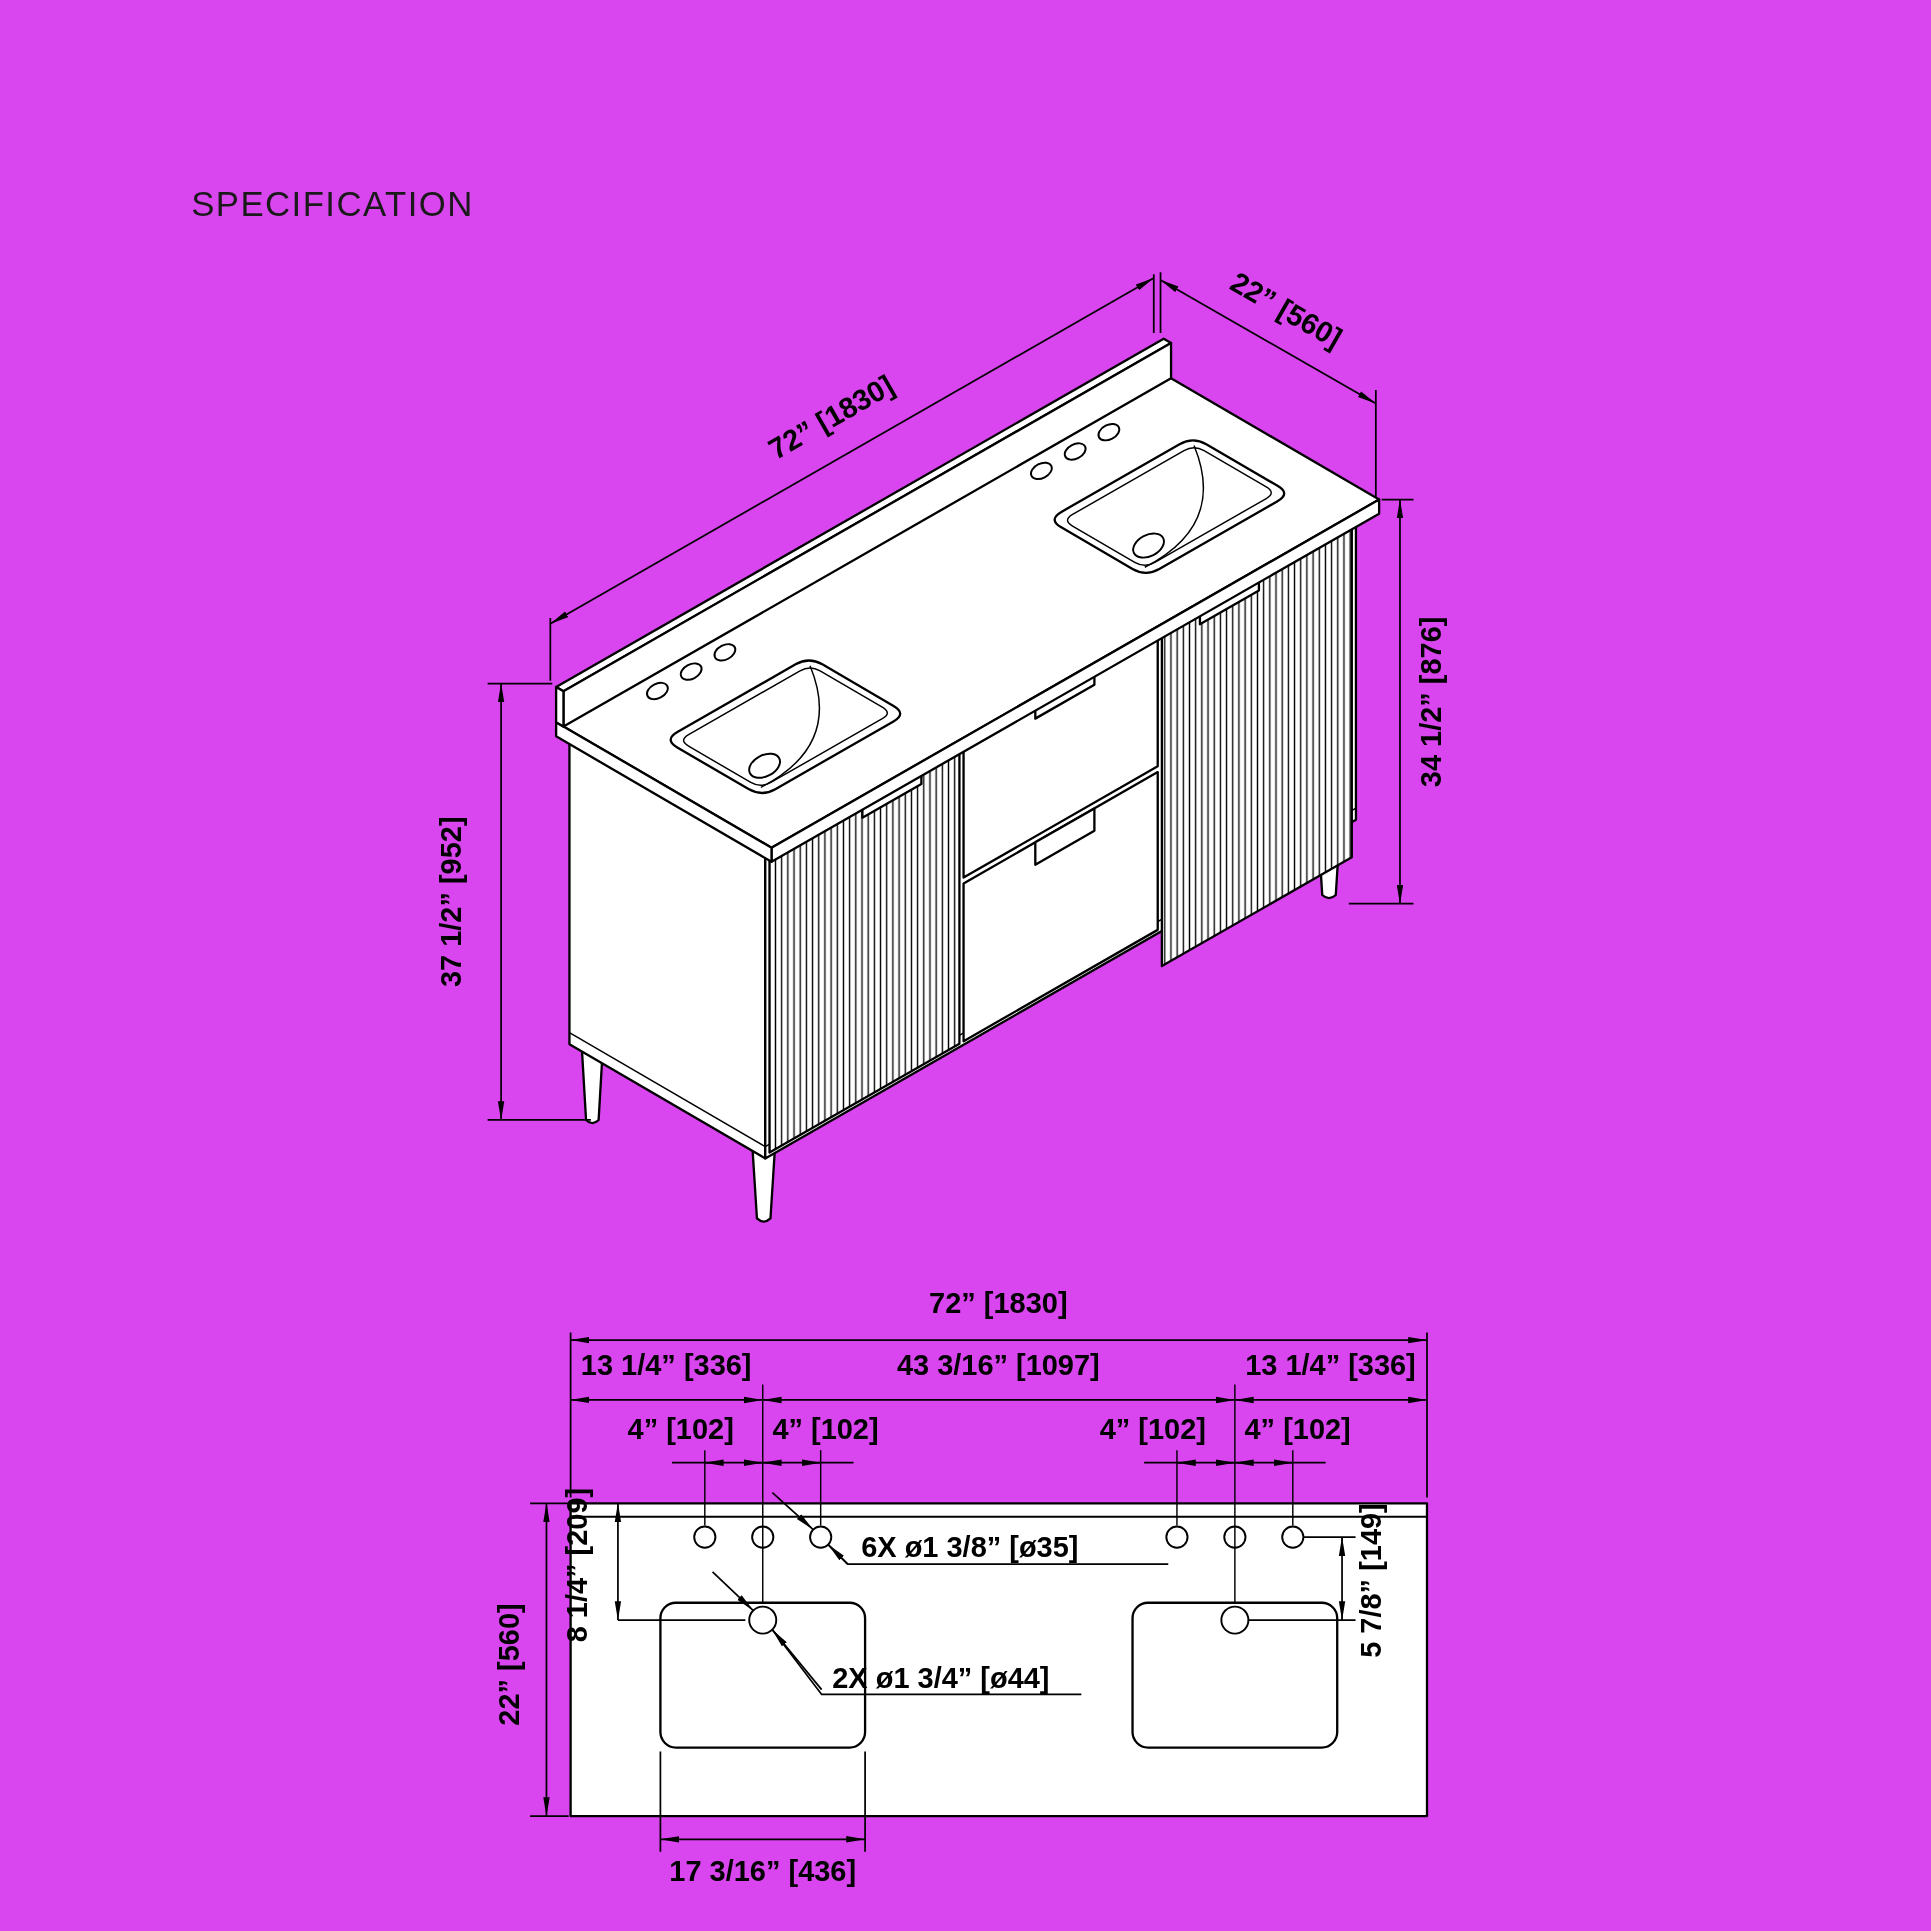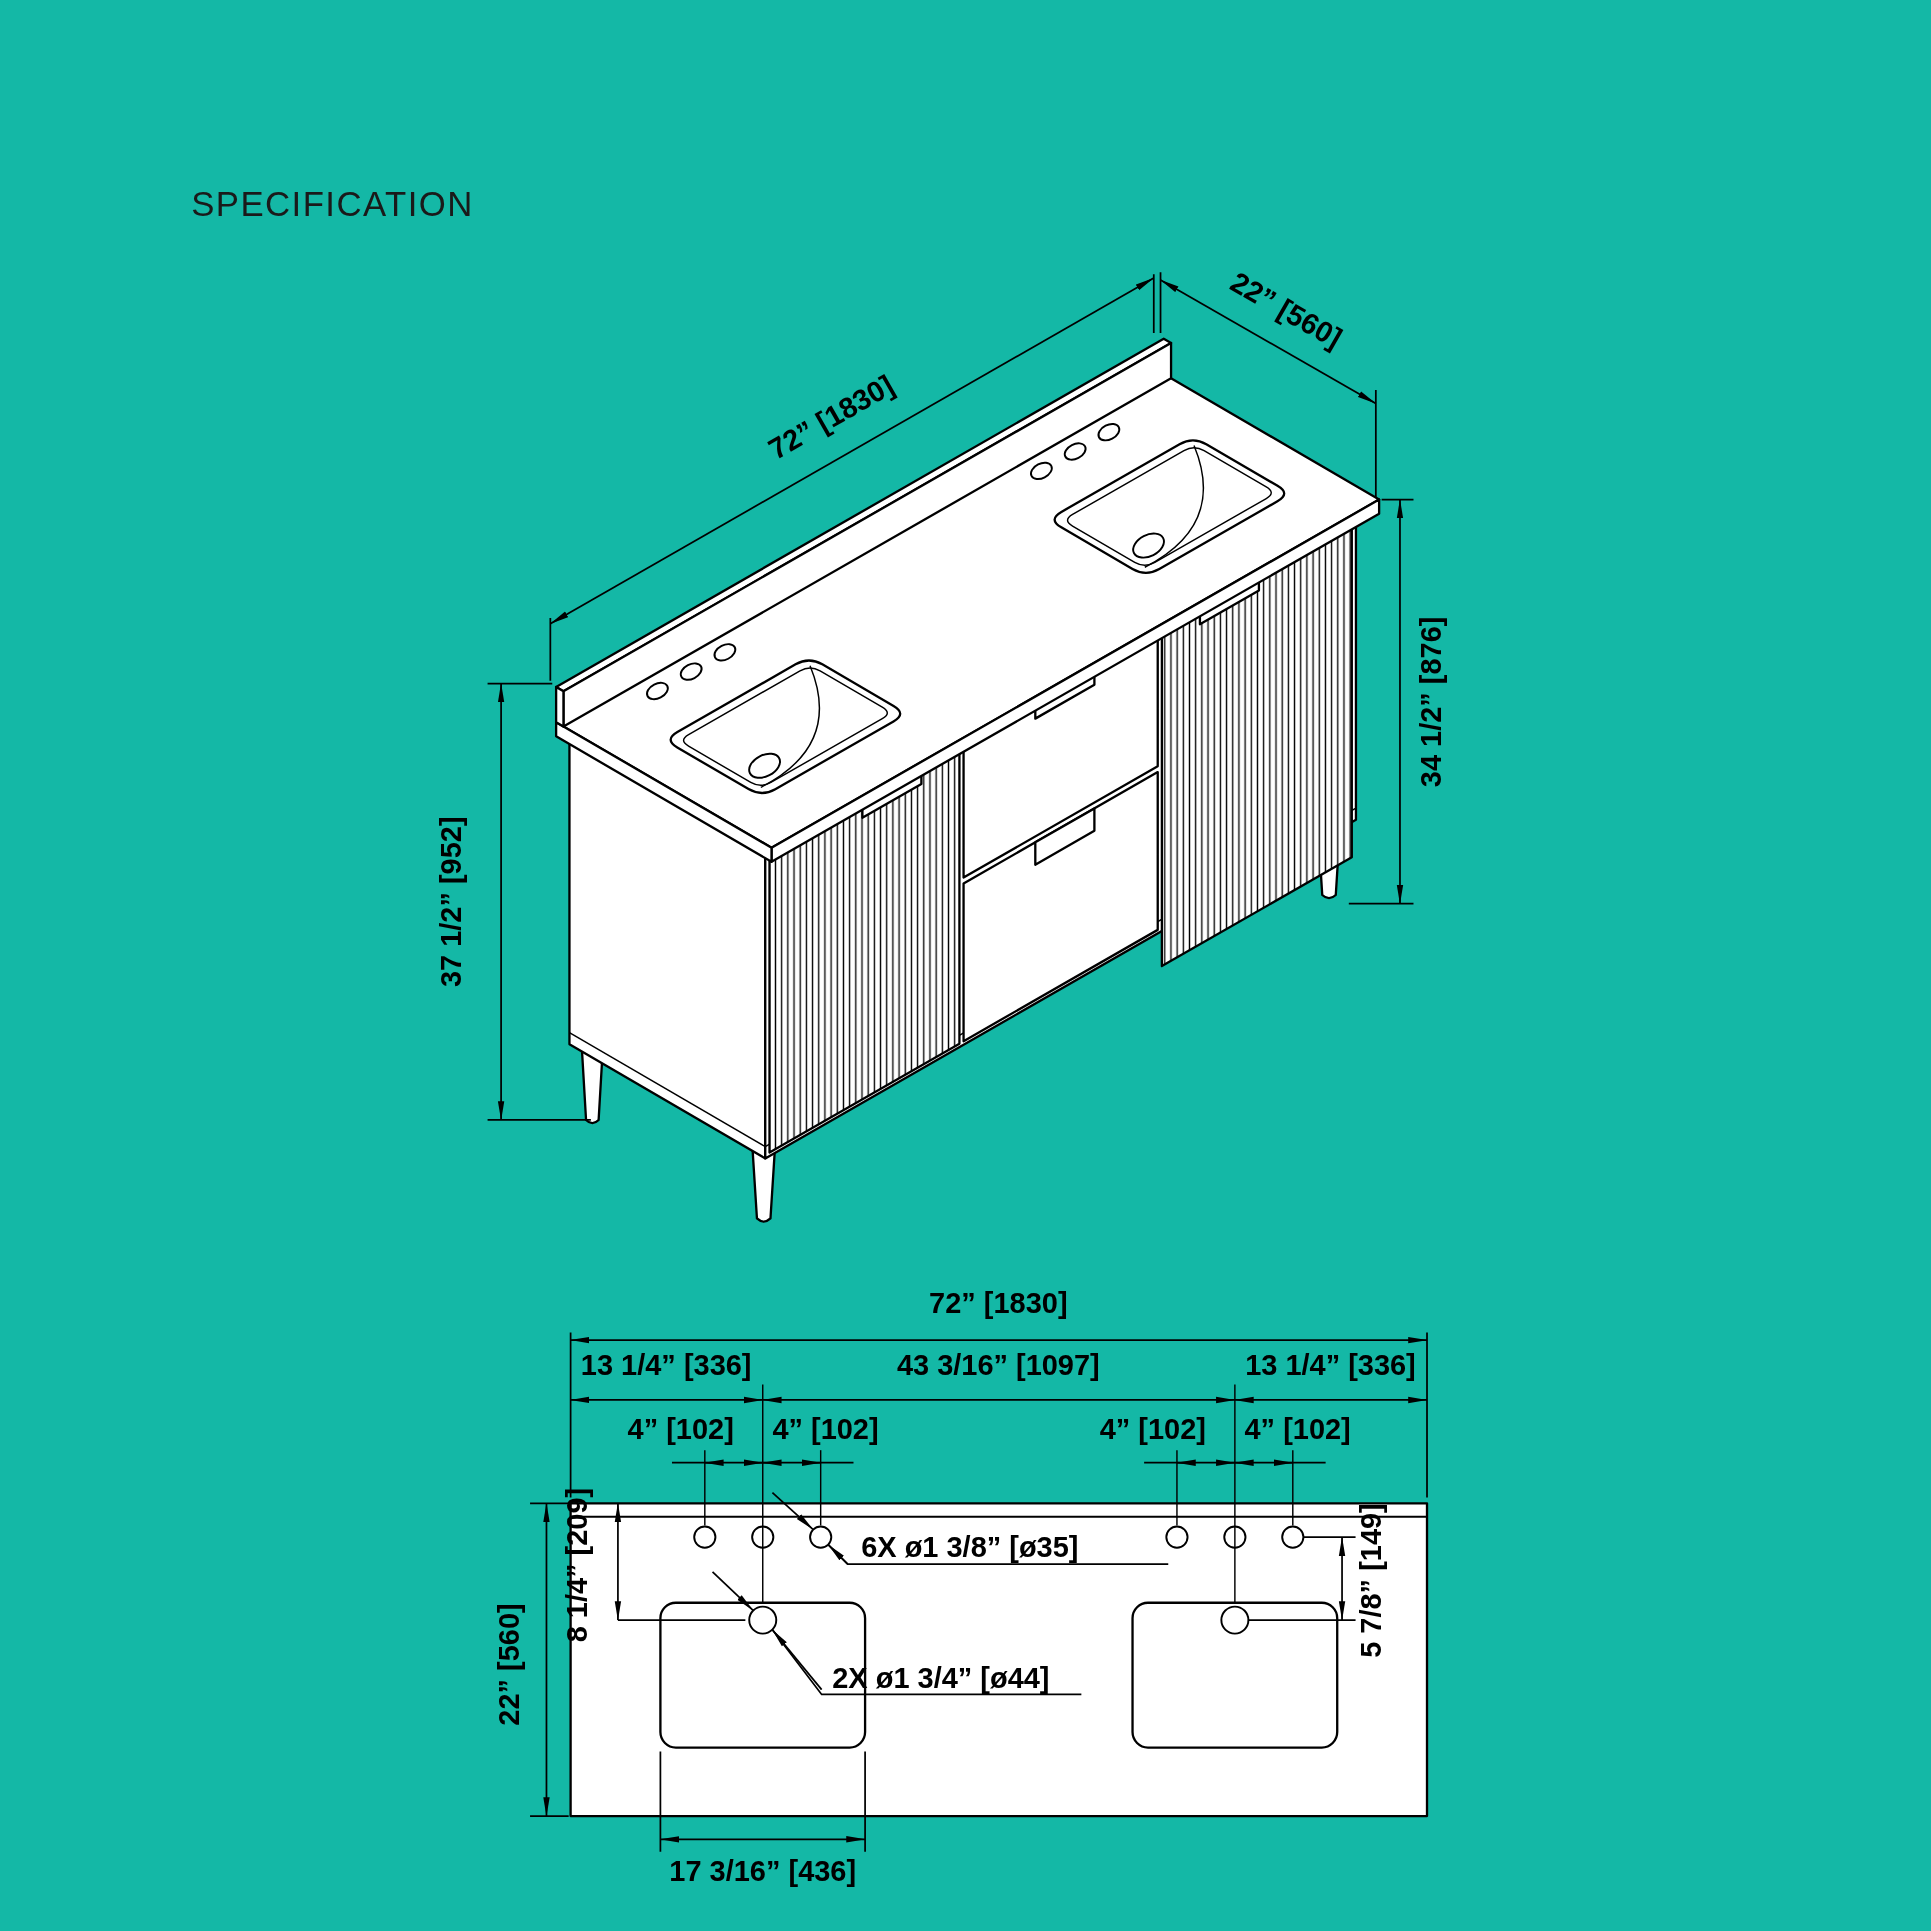--- a/index.html
+++ b/index.html
@@ -1,16 +1,16 @@
 <!DOCTYPE html>
 <html><head>
 <meta charset="utf-8">
 <style>
   html,body{margin:0;padding:0;background:#fff;}
-  .page{width:1931px;height:1931px;background:#14b8a6;position:relative;font-family:"Liberation Sans",sans-serif;}
+  .page{width:1931px;height:1931px;background:#d946ef;position:relative;font-family:"Liberation Sans",sans-serif;}
   svg{display:block;}
   .title-text{font:400 36px "Liberation Sans",sans-serif;fill:#1a1a1a;letter-spacing:1.5px;}
   .dim{font:bold 30px "Liberation Sans",sans-serif;fill:#000;}
   .o{fill:#ffffff;stroke:#000;stroke-width:2.4;stroke-linejoin:round;}
   .fl{fill:url(#flutes);stroke:#000;stroke-width:2.4;stroke-linejoin:round;}
   .ln{fill:none;stroke:#000;stroke-width:2;}
   .dl{fill:none;stroke:#000;stroke-width:1.8;}
   .cl{fill:none;stroke:#000;stroke-width:1.5;}
 </style>
 </head>

